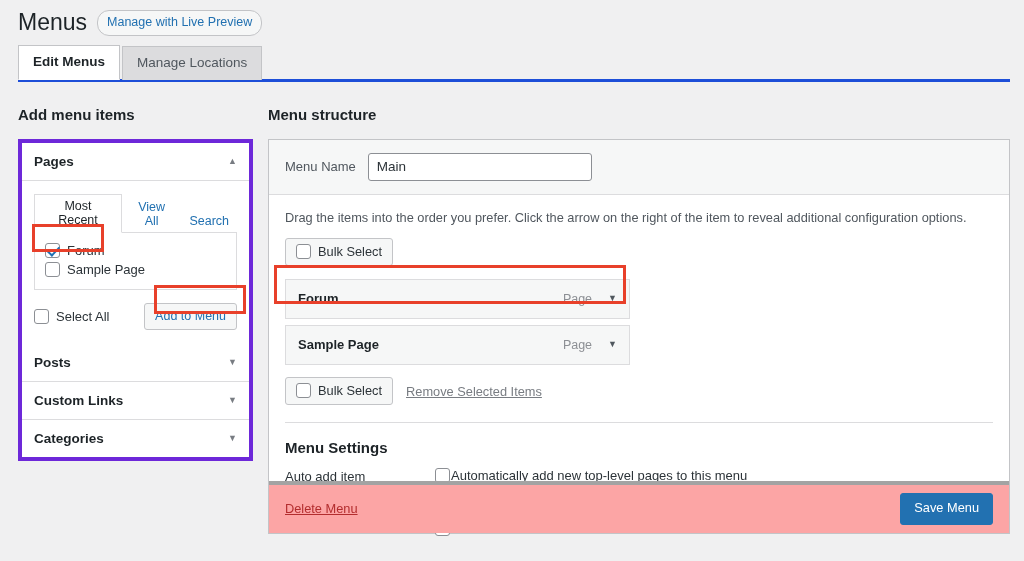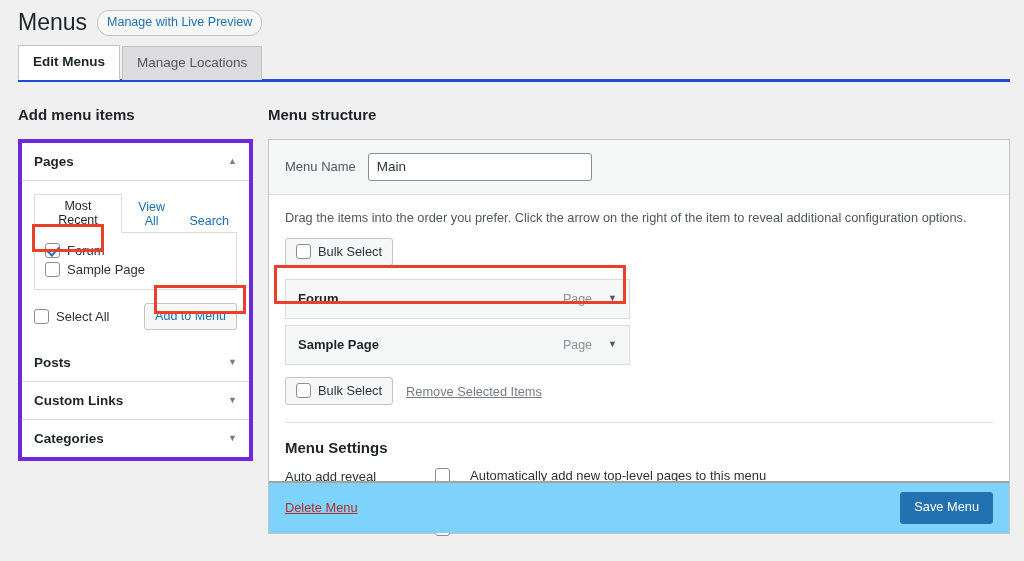--- a/index.html
+++ b/index.html
@@ -219,27 +219,27 @@
 
   .divider { border-top: 1px solid #dcdcde; margin: 17px 0 0; }
 
   .settings-title {
     font-size: 15px; font-weight: 700; color: #1d2327;
     margin: 16px 0 12px;
   }
   .setting-row { display: flex; align-items: flex-start; margin-bottom: 9px; }
   .setting-label { width: 150px; flex: none; font-size: 13px; color: #2c3338; padding-top: 1px; }
   .setting-ctrl { flex: 1; }
-  .opt { display: flex; align-items: center; gap: 20px; font-size: 13px; color: #2c3338; margin-bottom: 7px; }
+  .opt { display: flex; align-items: center; gap: 1px; font-size: 13px; color: #2c3338; margin-bottom: 7px; }
 
   .panel-footer {
     position: absolute;
     left: 0; right: 0; bottom: 0;
-    background: #7dd3fc;
-    border-top: 2px solid #a3a3a3;
+    background: #fca5a5;
+    border-top: 4px solid #a3a3a3;
     padding: 10px 16px;
     display: flex; align-items: center; justify-content: space-between;
     height: 52px;
   }
   .delete-link {
     font-size: 12.8px;
     color: #b32d2e;
     text-decoration: underline;
     cursor: pointer;
   }
@@ -373,21 +373,21 @@
               <span>Bulk Select</span>
             </span>
             <span class="link-danger">Remove Selected Items</span>
           </div>
 
           <div class="divider"></div>
 
           <div class="settings-title">Menu Settings</div>
 
           <div class="setting-row">
-            <div class="setting-label">Auto add reveal</div>
+            <div class="setting-label">Auto add item</div>
             <div class="setting-ctrl">
               <div class="opt">
                 <span class="cb"></span>
                 <span>Automatically add new top-level pages to this menu</span>
               </div>
             </div>
           </div>
 
           <div class="setting-row">
             <div class="setting-label">Display location</div>

